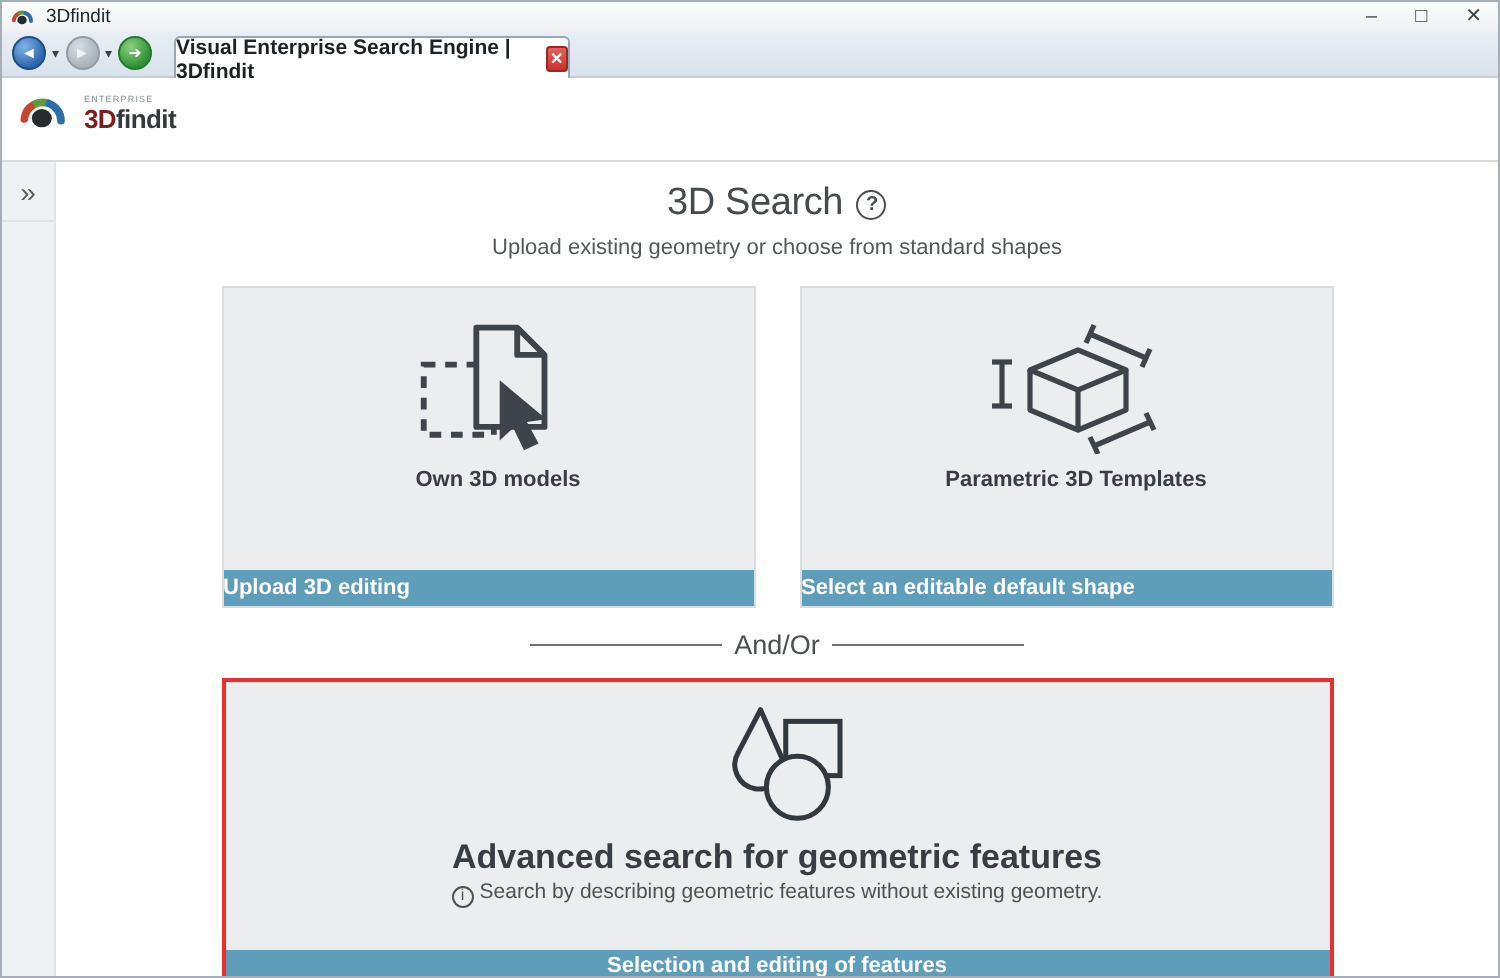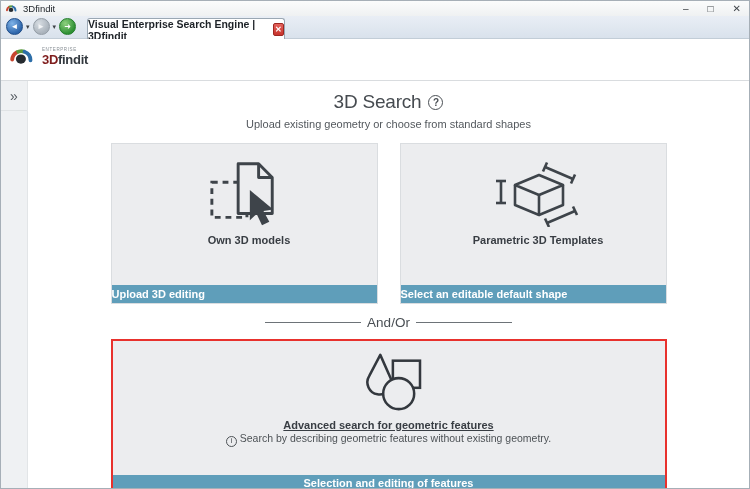--- a/index.html
+++ b/index.html
@@ -93,21 +93,21 @@
   .card-btn{margin-top:auto;width:100%;height:18px;background:#5f9eba;color:#fff;
     font-size:11px;font-weight:bold;line-height:18px;text-align:left;}
 
   .andor{width:556px;margin:11px auto 0;display:flex;align-items:center;
     justify-content:center;gap:6px;font-size:13.5px;color:#4a4f54;}
   .andor .line{width:96px;height:1px;background:#6d7378;}
 
   .feature-card{width:556px;height:155px;margin:9px auto 0;background:#ecedef;
     border:2px solid #e8312d;display:flex;flex-direction:column;align-items:center;}
   .feature-card .icon-area{margin-top:8px;height:66px;display:flex;align-items:center;}
-  .f-title{font-size:11px;font-weight:bold;color:#383d43;margin-top:4px;text-decoration:underline;}
+  .f-title{font-size:17px;font-weight:bold;color:#383d43;margin-top:4px;}
   .f-desc{font-size:10.5px;color:#4d5256;line-height:1.35;}
   .info-i{display:inline-flex;width:11px;height:11px;border:1px solid #4d5256;
     border-radius:50%;font-size:8px;align-items:center;justify-content:center;
     vertical-align:-1px;margin-right:3px;}
   .f-btn{margin-top:auto;width:100%;height:17px;background:#5f9eba;color:#fff;
     font-size:11px;font-weight:bold;line-height:17px;text-align:center;}
 </style>
 </head>
 <body>
 

